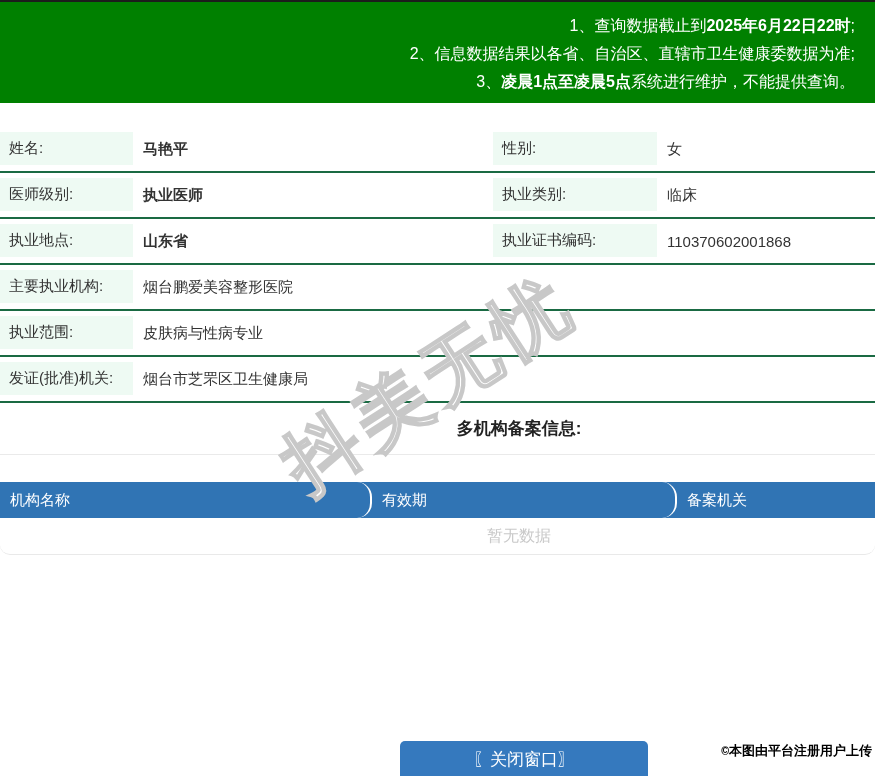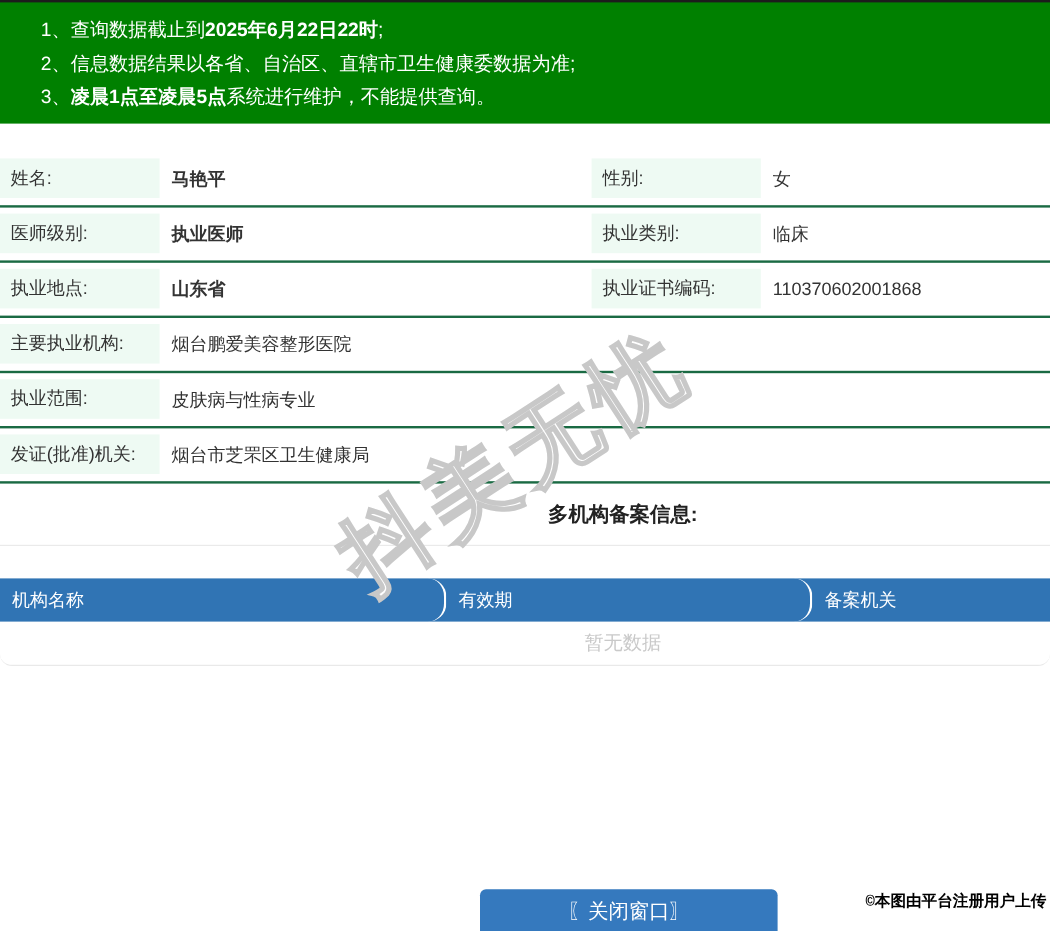--- a/index.html
+++ b/index.html
@@ -2,30 +2,30 @@
 <html><head>
 <meta charset="utf-8">
 <style>
   * { margin:0; padding:0; box-sizing:border-box; }
   html,body { width:875px; height:776px; overflow:hidden; background:#fff;
     font-family:"Liberation Sans","DejaVu Sans",sans-serif; position:relative; }
 
   
   .notice { background:#008000; border-top:2px solid #1c1c1c; height:103px;
     padding:10px 20px 0 34px; color:#fff; font-size:16px; }
-  .notice-line { line-height:28px; white-space:nowrap; }
+  .notice-line { line-height:28px; white-space:nowrap;text-align:right; }
   .notice-line b { font-weight:bold; }
 
   
   .info-table { margin-top:24px; }
   .info-row { display:flex; align-items:stretch; height:46px;
     border-bottom:2px solid #1a6a43; font-size:15px; color:#333; }
   .cell-label { width:133px; background:#eefaf3; margin:5px 0 6px 0;
     display:flex; align-items:center; padding-left:9px; }
-  .cell-label.second { width:141px; }
+  .cell-label.second { width:164px; }
   .cell-value { display:flex; align-items:center; padding-left:10px; }
   .cell-value.v1 { width:360px;font-weight:bold; }
   .cell-value.v2 { flex:1; }
   .cell-value.wide { flex:1; }
 
   .section-title-row { height:52px; border-bottom:1px solid #eaeaea;
     display:flex; align-items:center; justify-content:center;
     padding-left:163px; font-weight:bold; font-size:17px; color:#222; }
 
   

